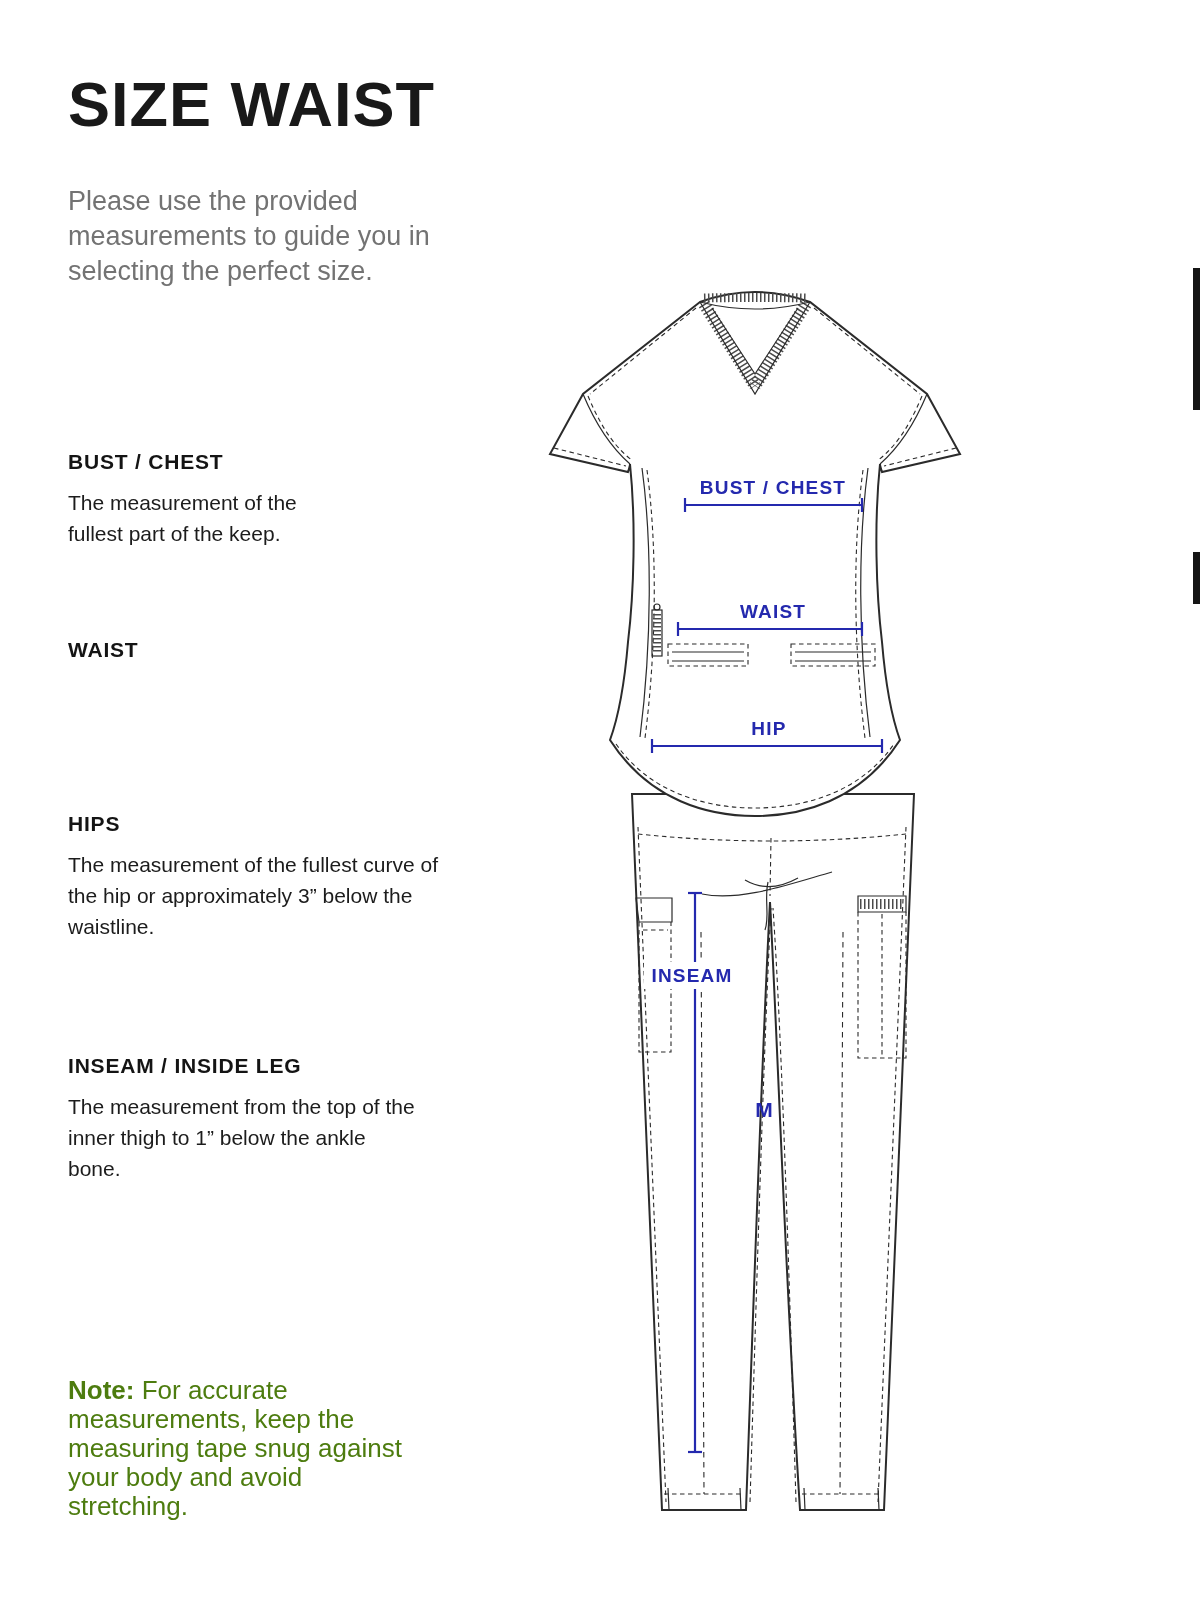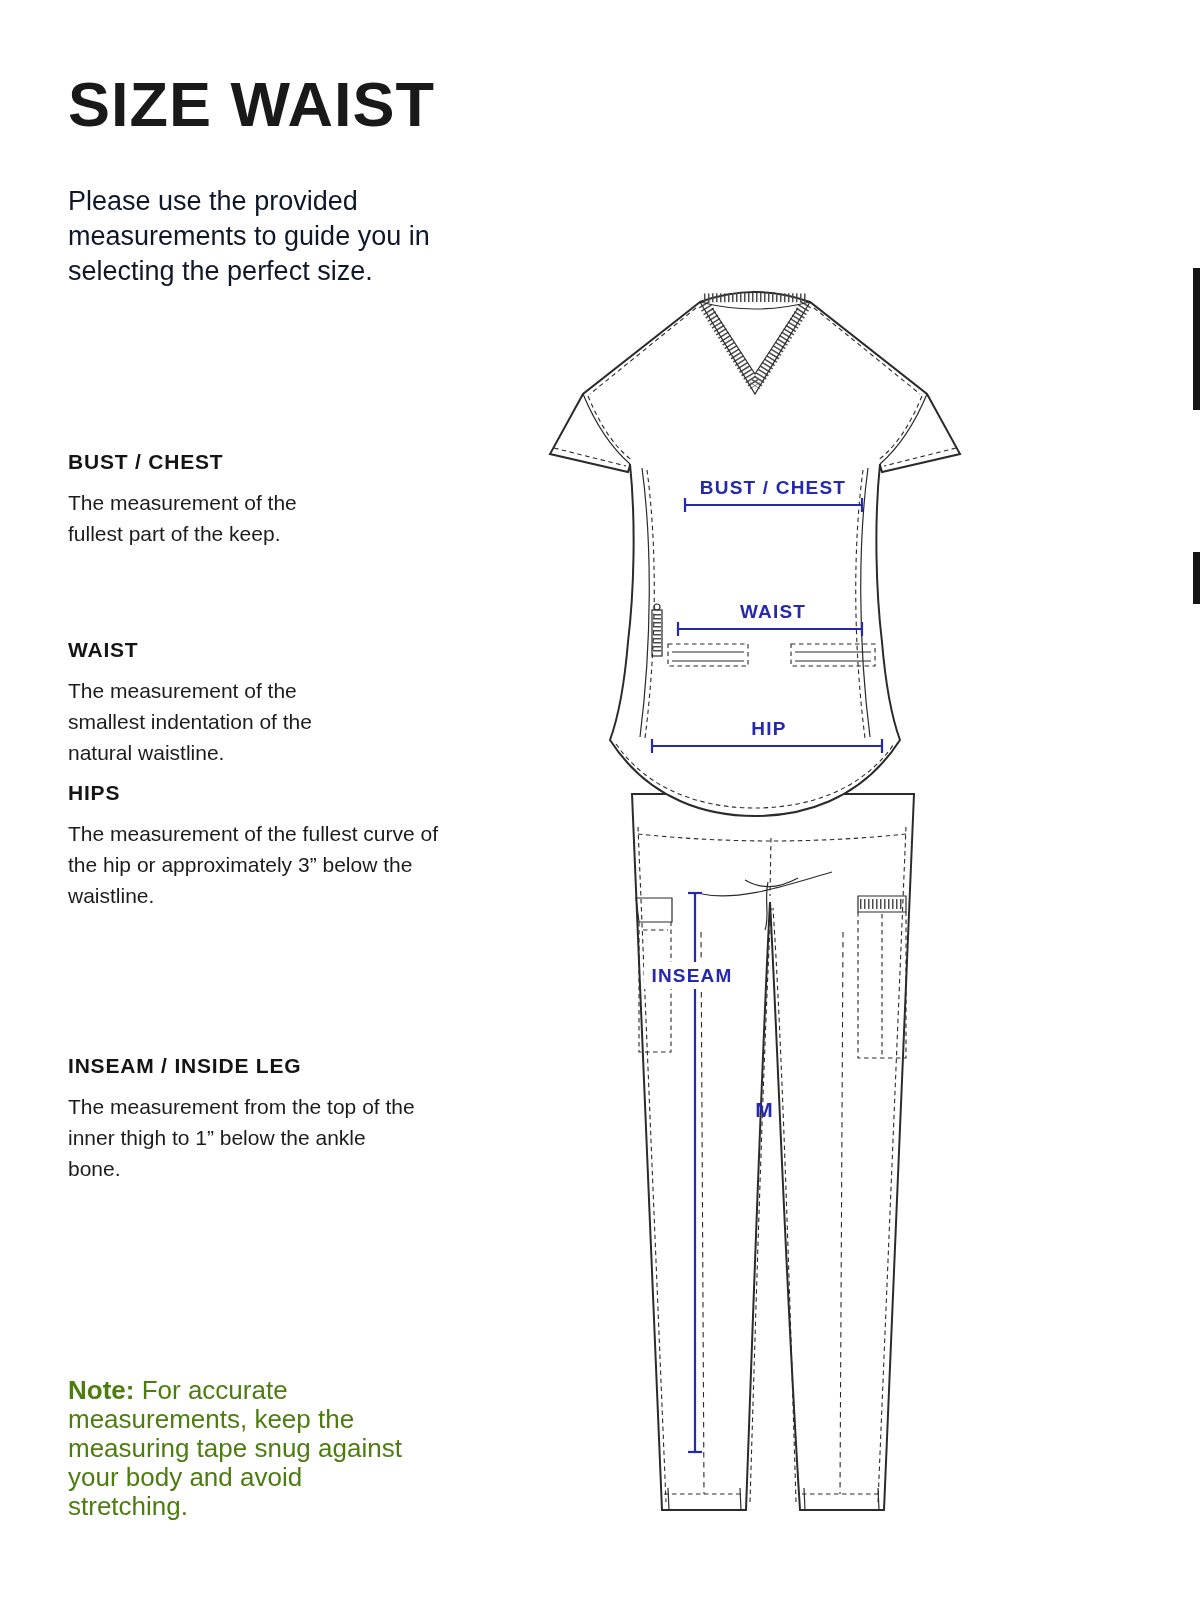--- a/index.html
+++ b/index.html
@@ -6,30 +6,30 @@
   html,body { background:#ffffff; }
   body { font-family:"Liberation Sans", sans-serif; color:#1c1c1c; }
   #page { position:relative; width:1200px; height:1600px; background:#ffffff; overflow:hidden; }
 
   .title {
     position:absolute; left:68px; top:68px;
     font-size:63px; font-weight:700; letter-spacing:1px; color:#191919;
   }
   .intro {
     position:absolute; left:68px; top:184px; width:432px;
-    font-size:27px; line-height:35px; color:#0f172a;
+    font-size:27px; line-height:35px; color:#737373;
   }
   .section { position:absolute; left:68px; }
   .section h3 {
     font-size:21px; font-weight:700; letter-spacing:0.8px; color:#141414;
   }
   .section p { margin-top:13px; font-size:21px; line-height:31px; color:#1c1c1c; }
   #sec-bust   { top:450px; } #sec-bust p   { width:288px; }
   #sec-waist  { top:638px; } #sec-waist p  { width:292px; }
-  #sec-hips   { top:781px; } #sec-hips p   { width:370px; }
+  #sec-hips   { top:812px; } #sec-hips p   { width:370px; }
   #sec-inseam { top:1054px; } #sec-inseam p { width:352px; }
   .note {
     position:absolute; left:68px; top:1376px; width:336px;
     font-size:26px; line-height:29px; color:#4d7c0f;
   }
   .note b { font-weight:700; }
 
   #diagram { position:absolute; left:540px; top:282px; width:425px; height:1245px; }
 
   svg { display:block; }
@@ -56,21 +56,20 @@
 
   <p class="intro">Please use the provided measurements to guide you in selecting the perfect size.</p>
 
   <div class="section" id="sec-bust">
     <h3>BUST / CHEST</h3>
     <p>The measurement of the fullest part of the keep.</p>
   </div>
 
   <div class="section" id="sec-waist">
     <h3>WAIST</h3>
-    <p>The measurement of the smallest indentation of the natural waistline.</p>
   </div>
 
   <div class="section" id="sec-hips">
     <h3>HIPS</h3>
     <p>The measurement of the fullest curve of the hip or approximately 3” below the waistline.</p>
   </div>
 
   <div class="section" id="sec-inseam">
     <h3>INSEAM / INSIDE LEG</h3>
     <p>The measurement from the top of the inner thigh to 1” below the ankle bone.</p>

